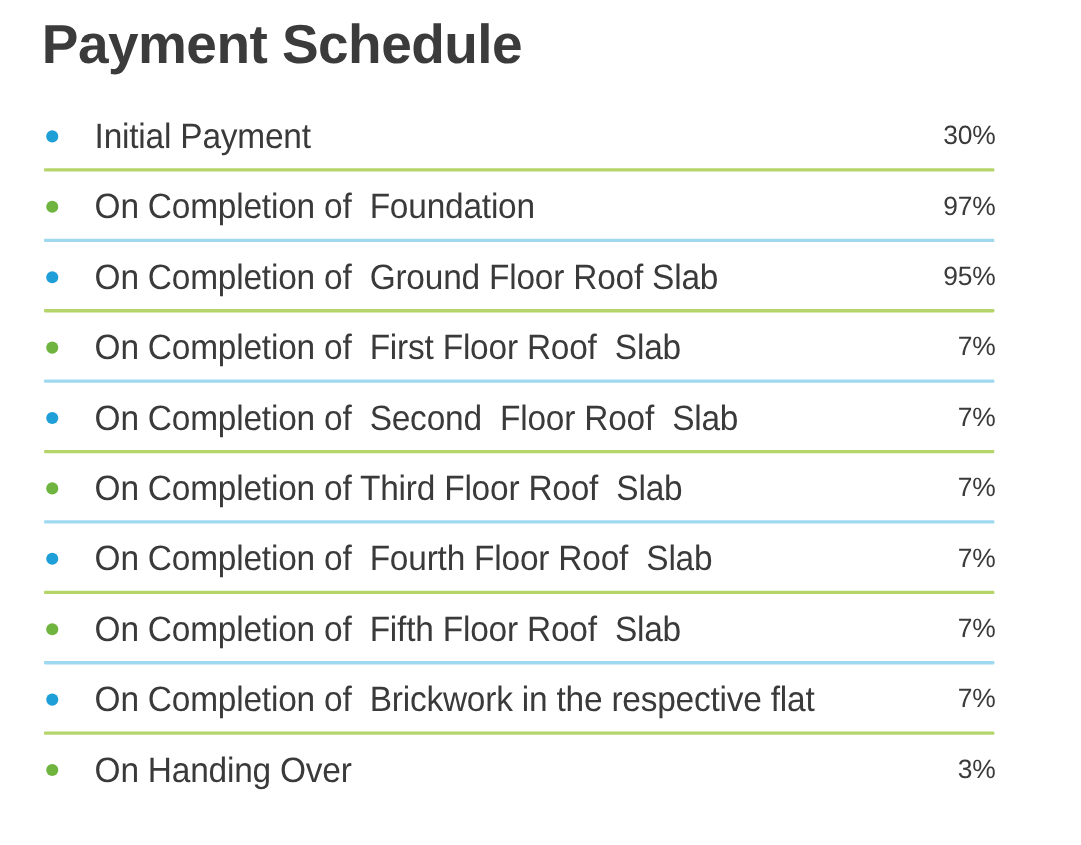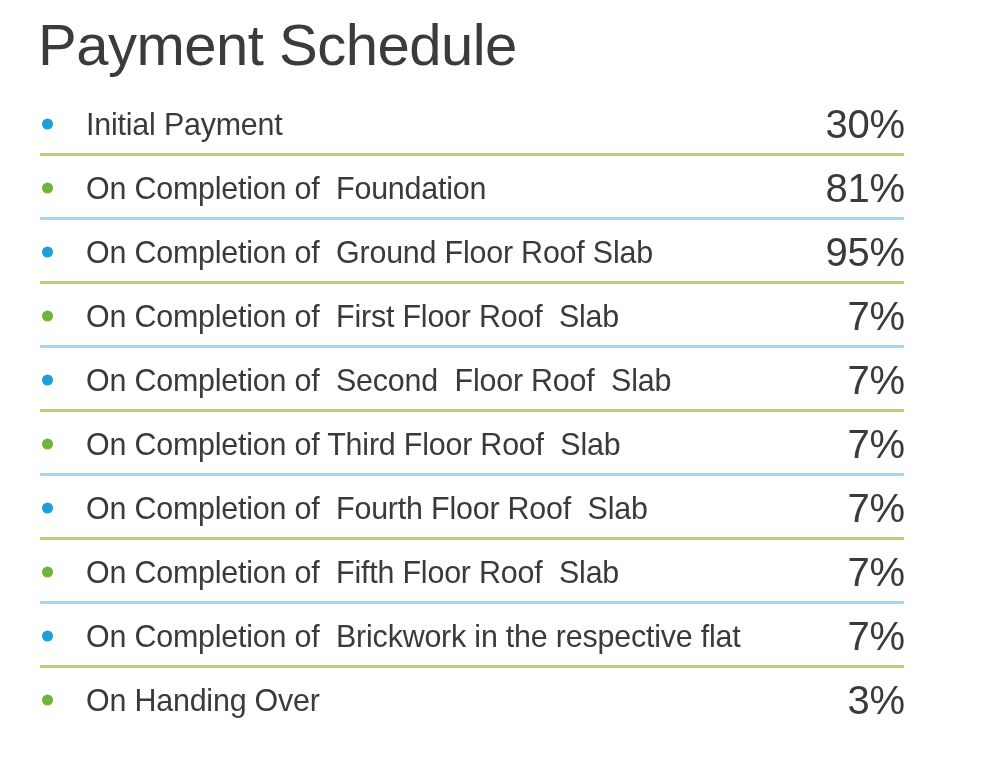--- a/index.html
+++ b/index.html
@@ -20,22 +20,22 @@
     position: relative;
     width: 983px;
     height: 768px;
     background: #ffffff;
   }
 
   .page-title {
     position: absolute;
     left: 38px;
     top: 12px;
-    font-size: 58px;
-    font-weight: normal;
+    font-size: 50px;
+    font-weight: bold;
     color: #3b3b3b;
     letter-spacing: -0.5px;
     line-height: 1.15;
     white-space: pre;
   }
 
   .schedule-list {
     position: absolute;
     left: 0;
     top: 92px;
@@ -72,21 +72,21 @@
     white-space: pre;
     transform-origin: left center;
     letter-spacing: -0.2px;
   }
 
   .row-value {
     position: absolute;
     right: 78px;
     top: 50%;
     transform: translateY(-50%);
-    font-size: 40px;
+    font-size: 24px;
     font-weight: 400;
     color: #3a3a3a;
     white-space: pre;
     text-align: left;
     letter-spacing: -0.2px;
   }
 
   .divider {
     position: absolute;
     left: 40px;
@@ -111,21 +111,21 @@
   <div class="schedule-list">
       <div class="row">
         <span class="bullet blue"></span>
         <span class="row-label">Initial Payment</span>
         <span class="row-value">30%</span>
         <div class="divider green"></div>
       </div>
       <div class="row">
         <span class="bullet green"></span>
         <span class="row-label">On Completion of  Foundation</span>
-        <span class="row-value">81%</span>
+        <span class="row-value">97%</span>
         <div class="divider blue"></div>
       </div>
       <div class="row">
         <span class="bullet blue"></span>
         <span class="row-label">On Completion of  Ground Floor Roof Slab</span>
         <span class="row-value">95%</span>
         <div class="divider green"></div>
       </div>
       <div class="row">
         <span class="bullet green"></span>

